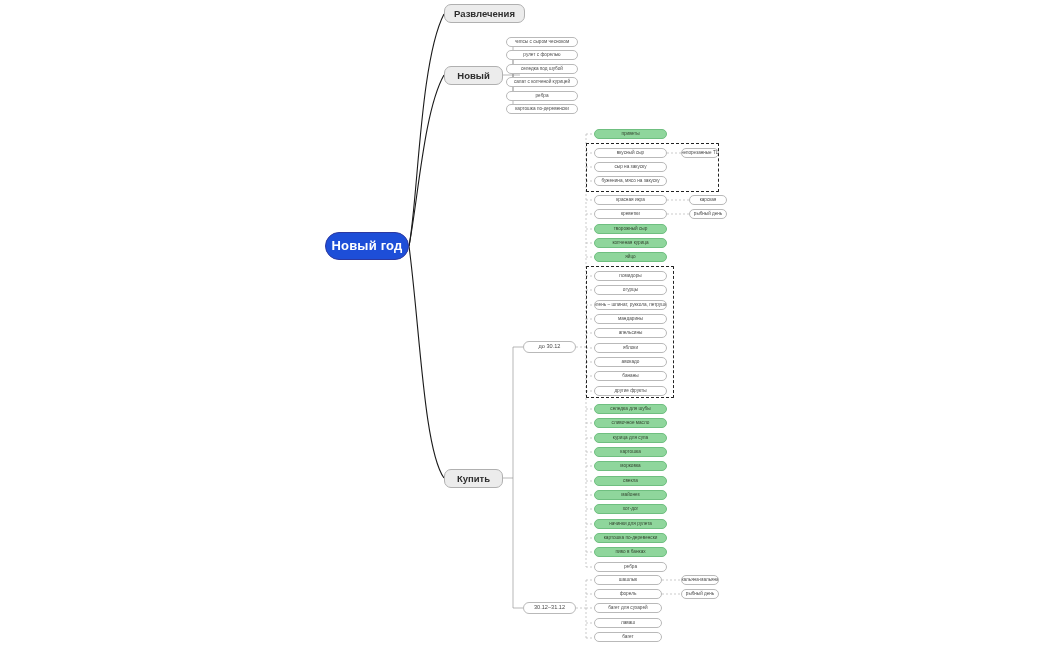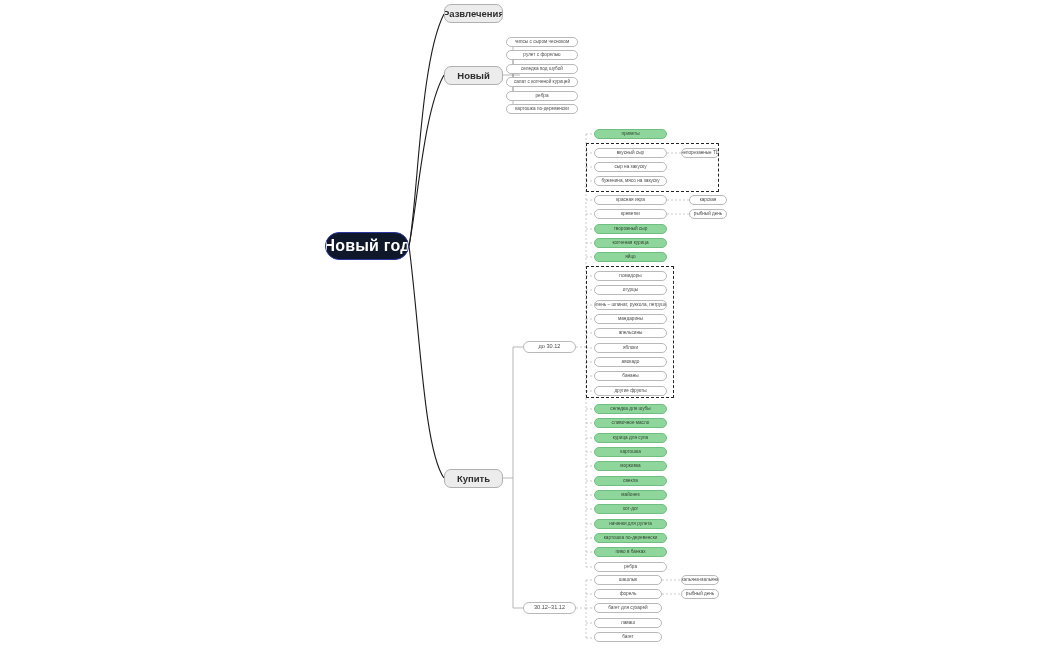--- a/index.html
+++ b/index.html
@@ -37,25 +37,25 @@
     line-height: 1.05;
     white-space: nowrap;
     background: #ffffff;
     border: 1px solid #b9b9b9;
     border-radius: 6px;
     color: #3a3a3a;
     overflow: hidden;
   }
   
   .node.root {
-    background: #0f172a;
+    background: #1d4ed8;
     border: 1px solid #2c38a0;
     border-radius: 16px;
     color: #ffffff;
-    font-size: 16px;
+    font-size: 13px;
     font-weight: bold;
     letter-spacing: .2px;
   }
   
   .node.branch {
     background: #ececec;
     border: 1px solid #b0b0b0;
     border-radius: 7px;
     color: #2e2e2e;
     font-size: 9.5px;
@@ -166,21 +166,21 @@
       <path d="M586,608 L594,608"></path>
         <path d="M586,623 L594,623"></path>
       <path d="M586,638 L594,638"></path>
     </g>
   </svg>
 
   <div class="node root" style="left:325px; top:232px; width:84px; height:28px;">
     <span>Новый год</span>
   </div>
 
-  <div class="node branch" style="left:444px; top:4px; width:59px; height:19px;">
+  <div class="node branch" style="left:444px; top:4px; width:81px; height:19px;">
     <span>Развлечения</span>
   </div>
 
   <div class="node branch" style="left:444px; top:66px; width:59px; height:19px;">
     <span>Новый</span>
   </div>
 
   <div class="node branch" style="left:444px; top:469px; width:59px; height:19px;">
     <span>Купить</span>
   </div>

